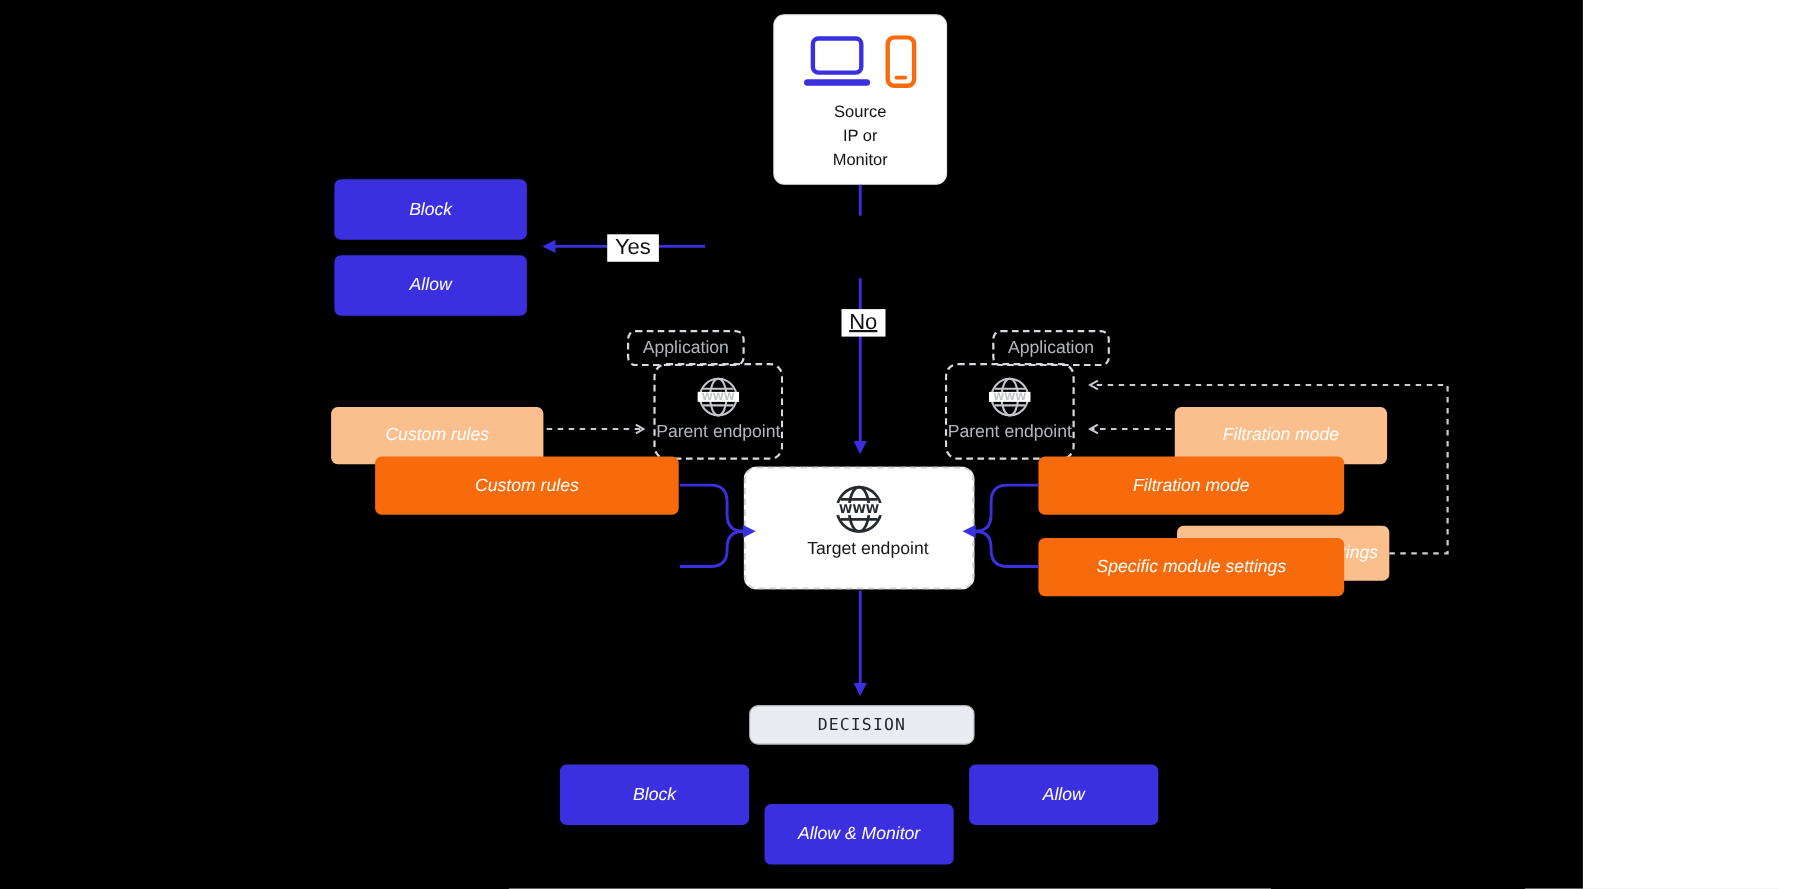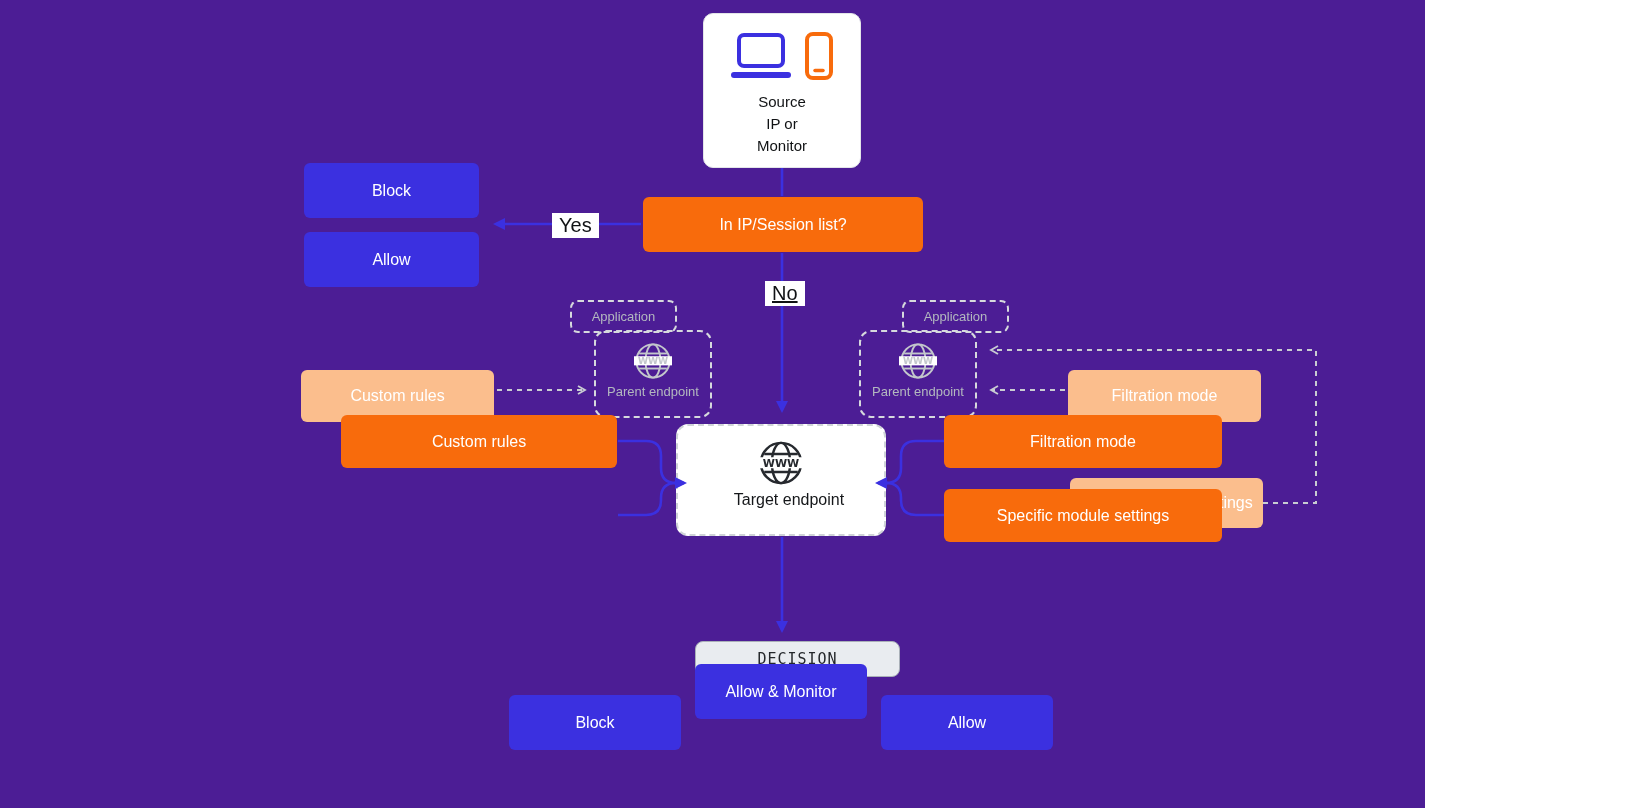--- a/index.html
+++ b/index.html
@@ -1,47 +1,47 @@
 <!DOCTYPE html>
 <html><head>
 <meta charset="utf-8">
 <style>
   html,body{margin:0;padding:0;background:#ffffff;}
   .canvas{
-    position:relative;width:1425px;height:808px;background:#4c1d95;overflow:hidden;
-    font-family:"Liberation Sans", sans-serif;color:#15171a;
+    position:relative;width:1425px;height:808px;background:#000000;overflow:hidden;
+    font-family:"Liberation Sans", sans-serif;color:#15171a;padding-left:14px;
   }
   .edges{position:absolute;left:0;top:0;z-index:3;pointer-events:none;}
   .node{
     position:absolute;display:flex;align-items:center;justify-content:center;
-    border-radius:6px;font-size:16px;line-height:1.2;text-align:center;box-sizing:border-box;
+    border-radius:6px;font-size:16px;line-height:1.2;text-align:center;box-sizing:border-box;font-style:italic;
   }
   .blue{background:#3B30E0;color:#ffffff;z-index:2;}
   .orange{background:#F86B0C;color:#ffffff;z-index:2;}
   .ghost{background:#FBBE8D;color:#ffffff;z-index:1;white-space:nowrap;}
   .dashedbox{
     position:absolute;border:2px dashed #D6D9DD;border-radius:12px;box-sizing:border-box;
     display:flex;flex-direction:column;align-items:center;z-index:1;background:transparent;
   }
-  .ghost-text{color:#B3B8BF;font-size:13px;}
+  .ghost-text{color:#B3B8BF;font-size:16px;}
   .source-card{
     position:absolute;left:703px;top:13px;width:158px;height:155px;box-sizing:border-box;
     background:#ffffff;border:1px solid #E3E5E9;border-radius:10px;z-index:2;
     display:flex;flex-direction:column;align-items:center;
   }
   .source-icons{display:flex;align-items:center;gap:12px;margin-top:17px;height:52px;}
   .source-text{margin-top:8px;font-size:15px;line-height:1.45;text-align:center;color:#101214;}
   .target-card{
     position:absolute;left:676px;top:424px;width:210px;height:112px;box-sizing:border-box;
     border:2px dashed #CFD3D7;border-radius:12px;background:#ffffff;z-index:2;
     display:flex;flex-direction:column;align-items:center;
   }
   .target-label{margin-top:5px;font-size:16px;font-weight:500;color:#15171a;margin-left:16px;}
   .decision{
-    position:absolute;left:695px;top:641px;width:205px;height:36px;box-sizing:border-box;
+    position:absolute;left:681px;top:641px;width:205px;height:36px;box-sizing:border-box;
     background:#E9ECF0;border:1.5px solid #A9B0B8;border-radius:8px;z-index:2;
     display:flex;align-items:center;justify-content:center;
     font-family:"DejaVu Sans Mono", monospace;font-size:15px;letter-spacing:1px;color:#24272b;
   }
   .edge-label{
     position:absolute;z-index:4;background:#ffffff;padding:1px 7px;
     font-size:20px;color:#101214;
   }
   .globe{display:block;}
 </style>
@@ -89,21 +89,20 @@
         <line x1="11" y1="38.5" x2="19" y2="38.5" stroke="#F86B0C" stroke-width="3.5" stroke-linecap="round"></line>
       </svg>
     </div>
     <div class="source-text">
       <div>Source</div>
       <div>IP or</div>
       <div>Monitor</div>
     </div>
   </div>
 
-  <div class="node orange" style="left:643px;top:197px;width:280px;height:55px;">In IP/Session list?</div>
 
   <span class="edge-label" style="left:552px;top:213px;">Yes</span>
   <span class="edge-label" style="left:765px;top:281px;text-decoration:underline;">No</span>
 
   <div class="node blue" style="left:304px;top:163px;width:175px;height:55px;">Block</div>
   <div class="node blue" style="left:304px;top:232px;width:175px;height:55px;">Allow</div>
 
   <div class="node ghost" style="left:301px;top:370px;width:193px;height:52px;">Custom rules</div>
   <div class="node orange" style="left:341px;top:415px;width:276px;height:53px;">Custom rules</div>
 
@@ -156,16 +155,16 @@
       </g>
       <rect x="0" y="18" width="48" height="11.5" fill="#ffffff"></rect>
       <text x="24" y="27.8" text-anchor="middle" font-size="11.5" font-weight="bold" fill="currentColor" font-family="DejaVu Sans, sans-serif">WWW</text>
     </svg>
     <span class="target-label">Target endpoint</span>
   </div>
 
   <div class="decision">DECISION</div>
 
   <div class="node blue" style="left:509px;top:695px;width:172px;height:55px;">Block</div>
-  <div class="node blue" style="left:695px;top:664px;width:172px;height:55px;">Allow &amp; Monitor</div>
+  <div class="node blue" style="left:695px;top:731px;width:172px;height:55px;">Allow &amp; Monitor</div>
   <div class="node blue" style="left:881px;top:695px;width:172px;height:55px;">Allow</div>
 
 </div>
 
 </body></html>

